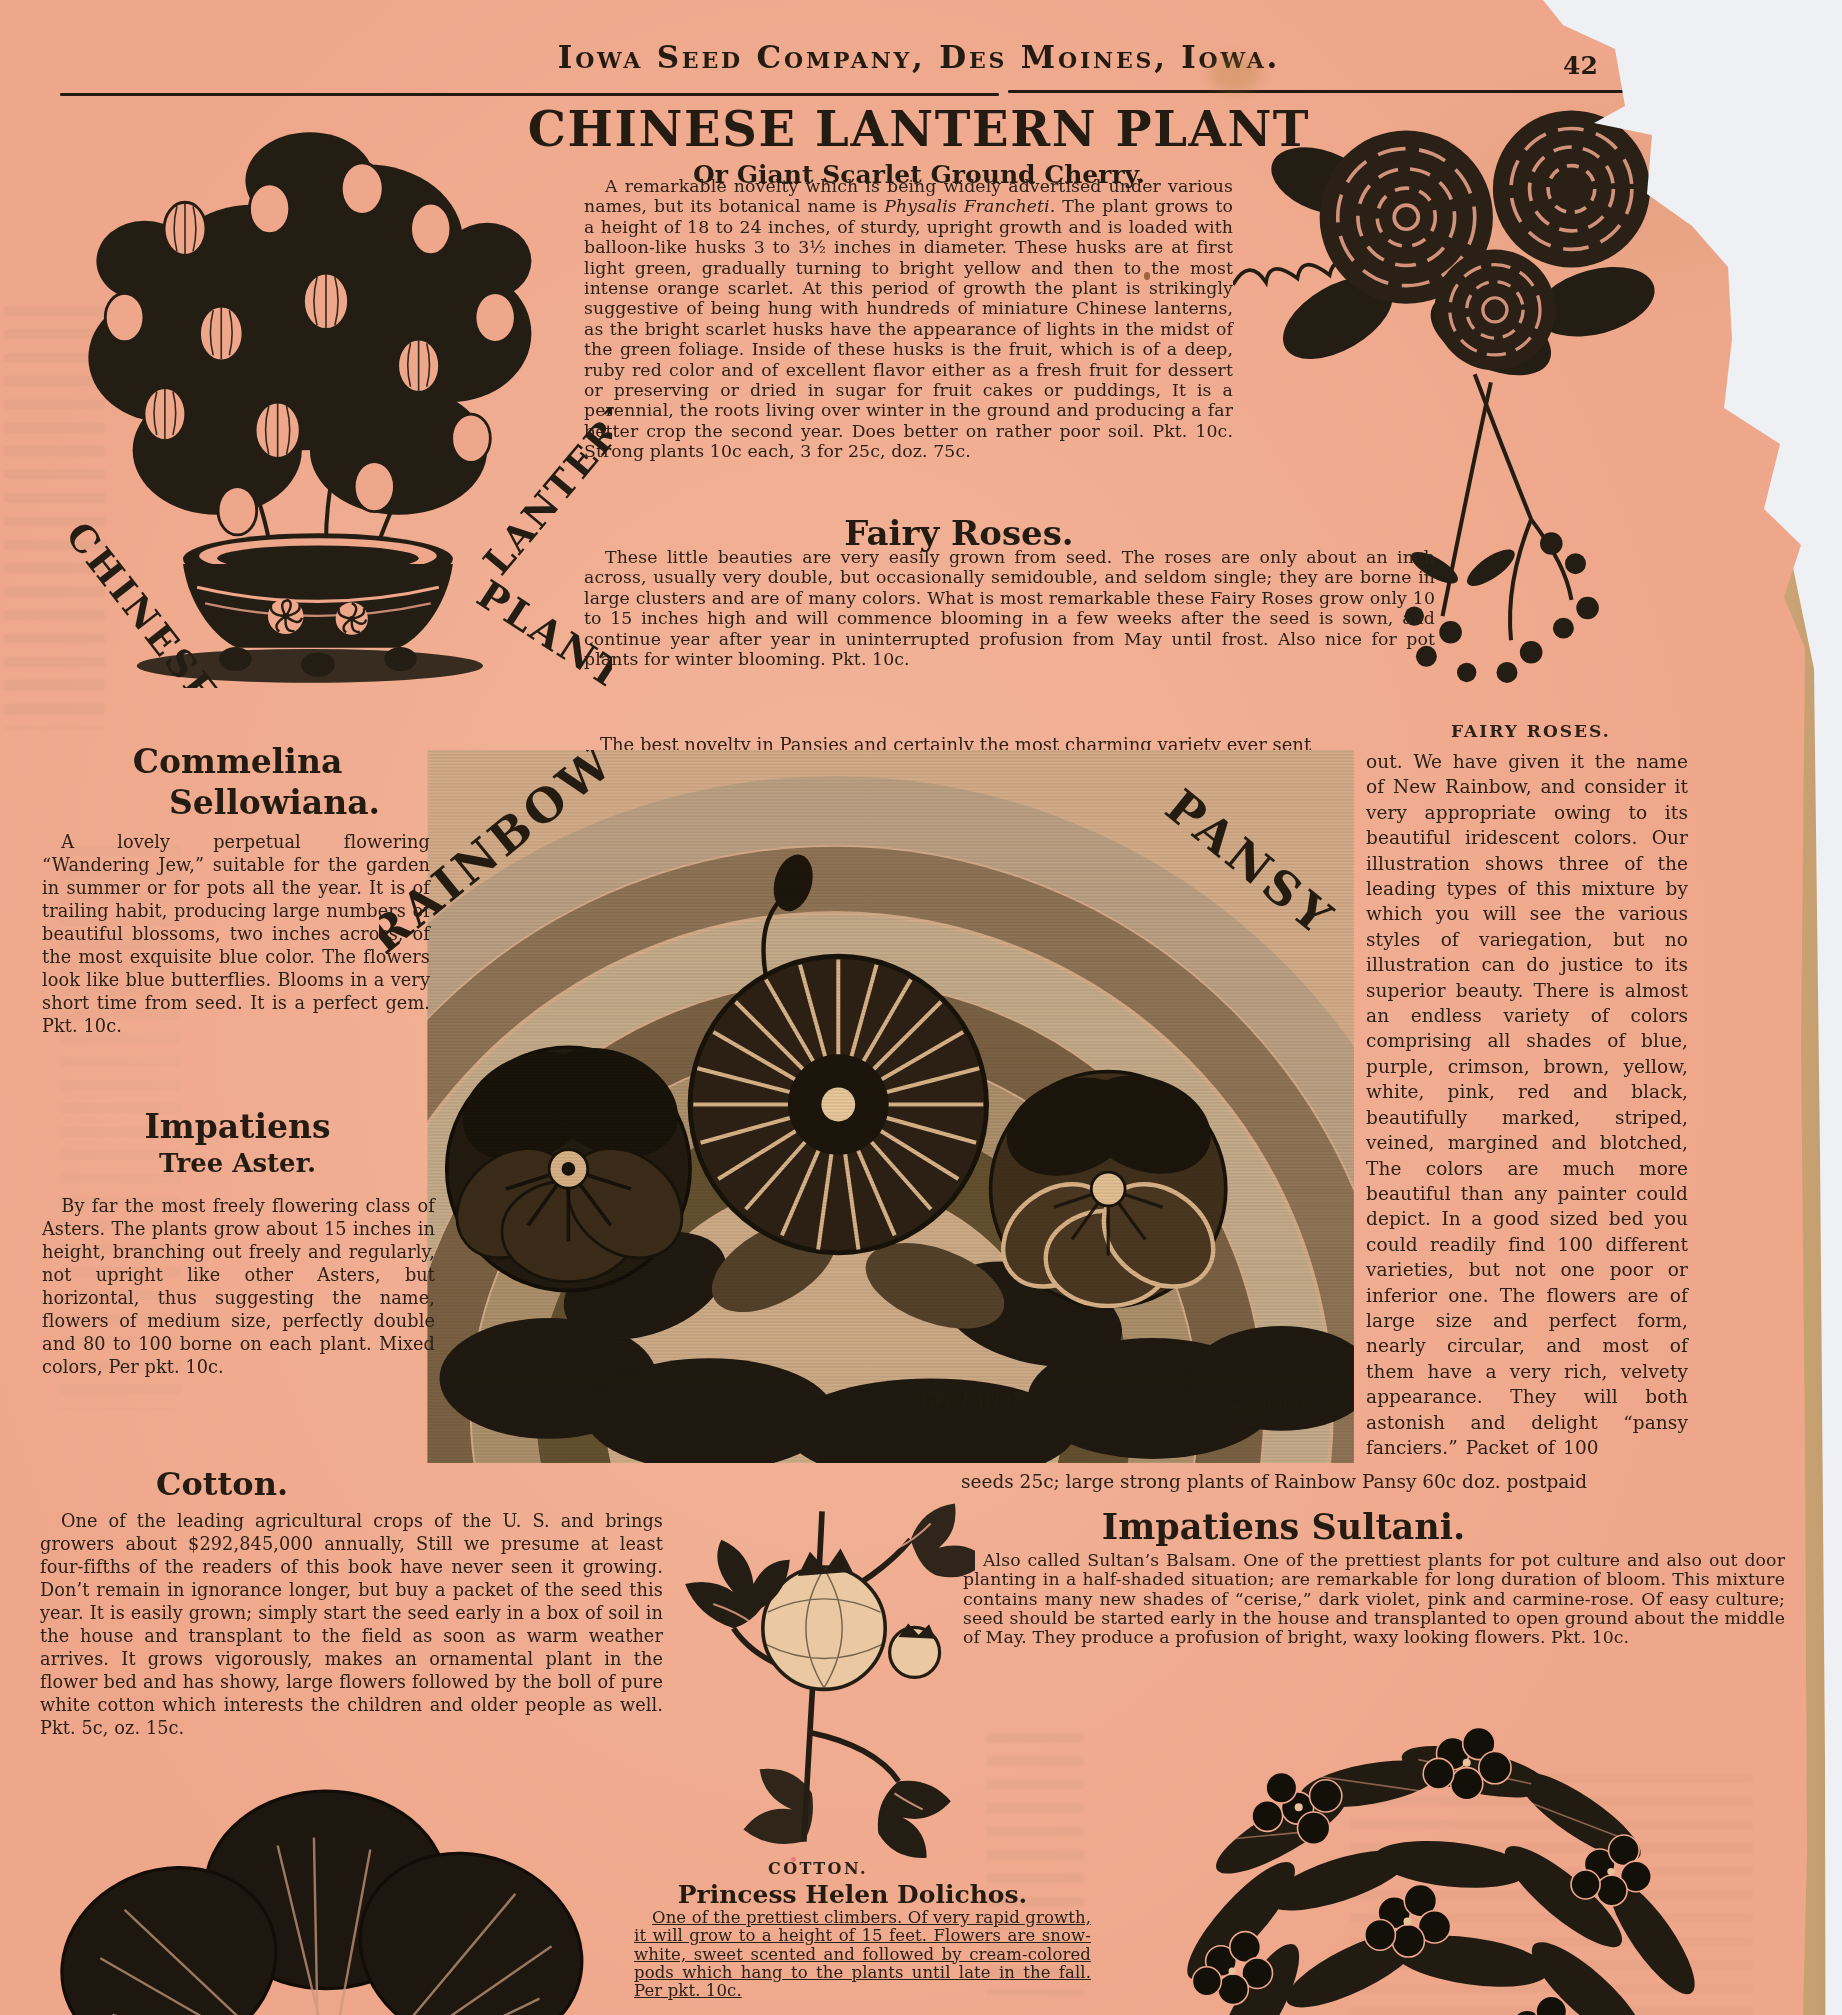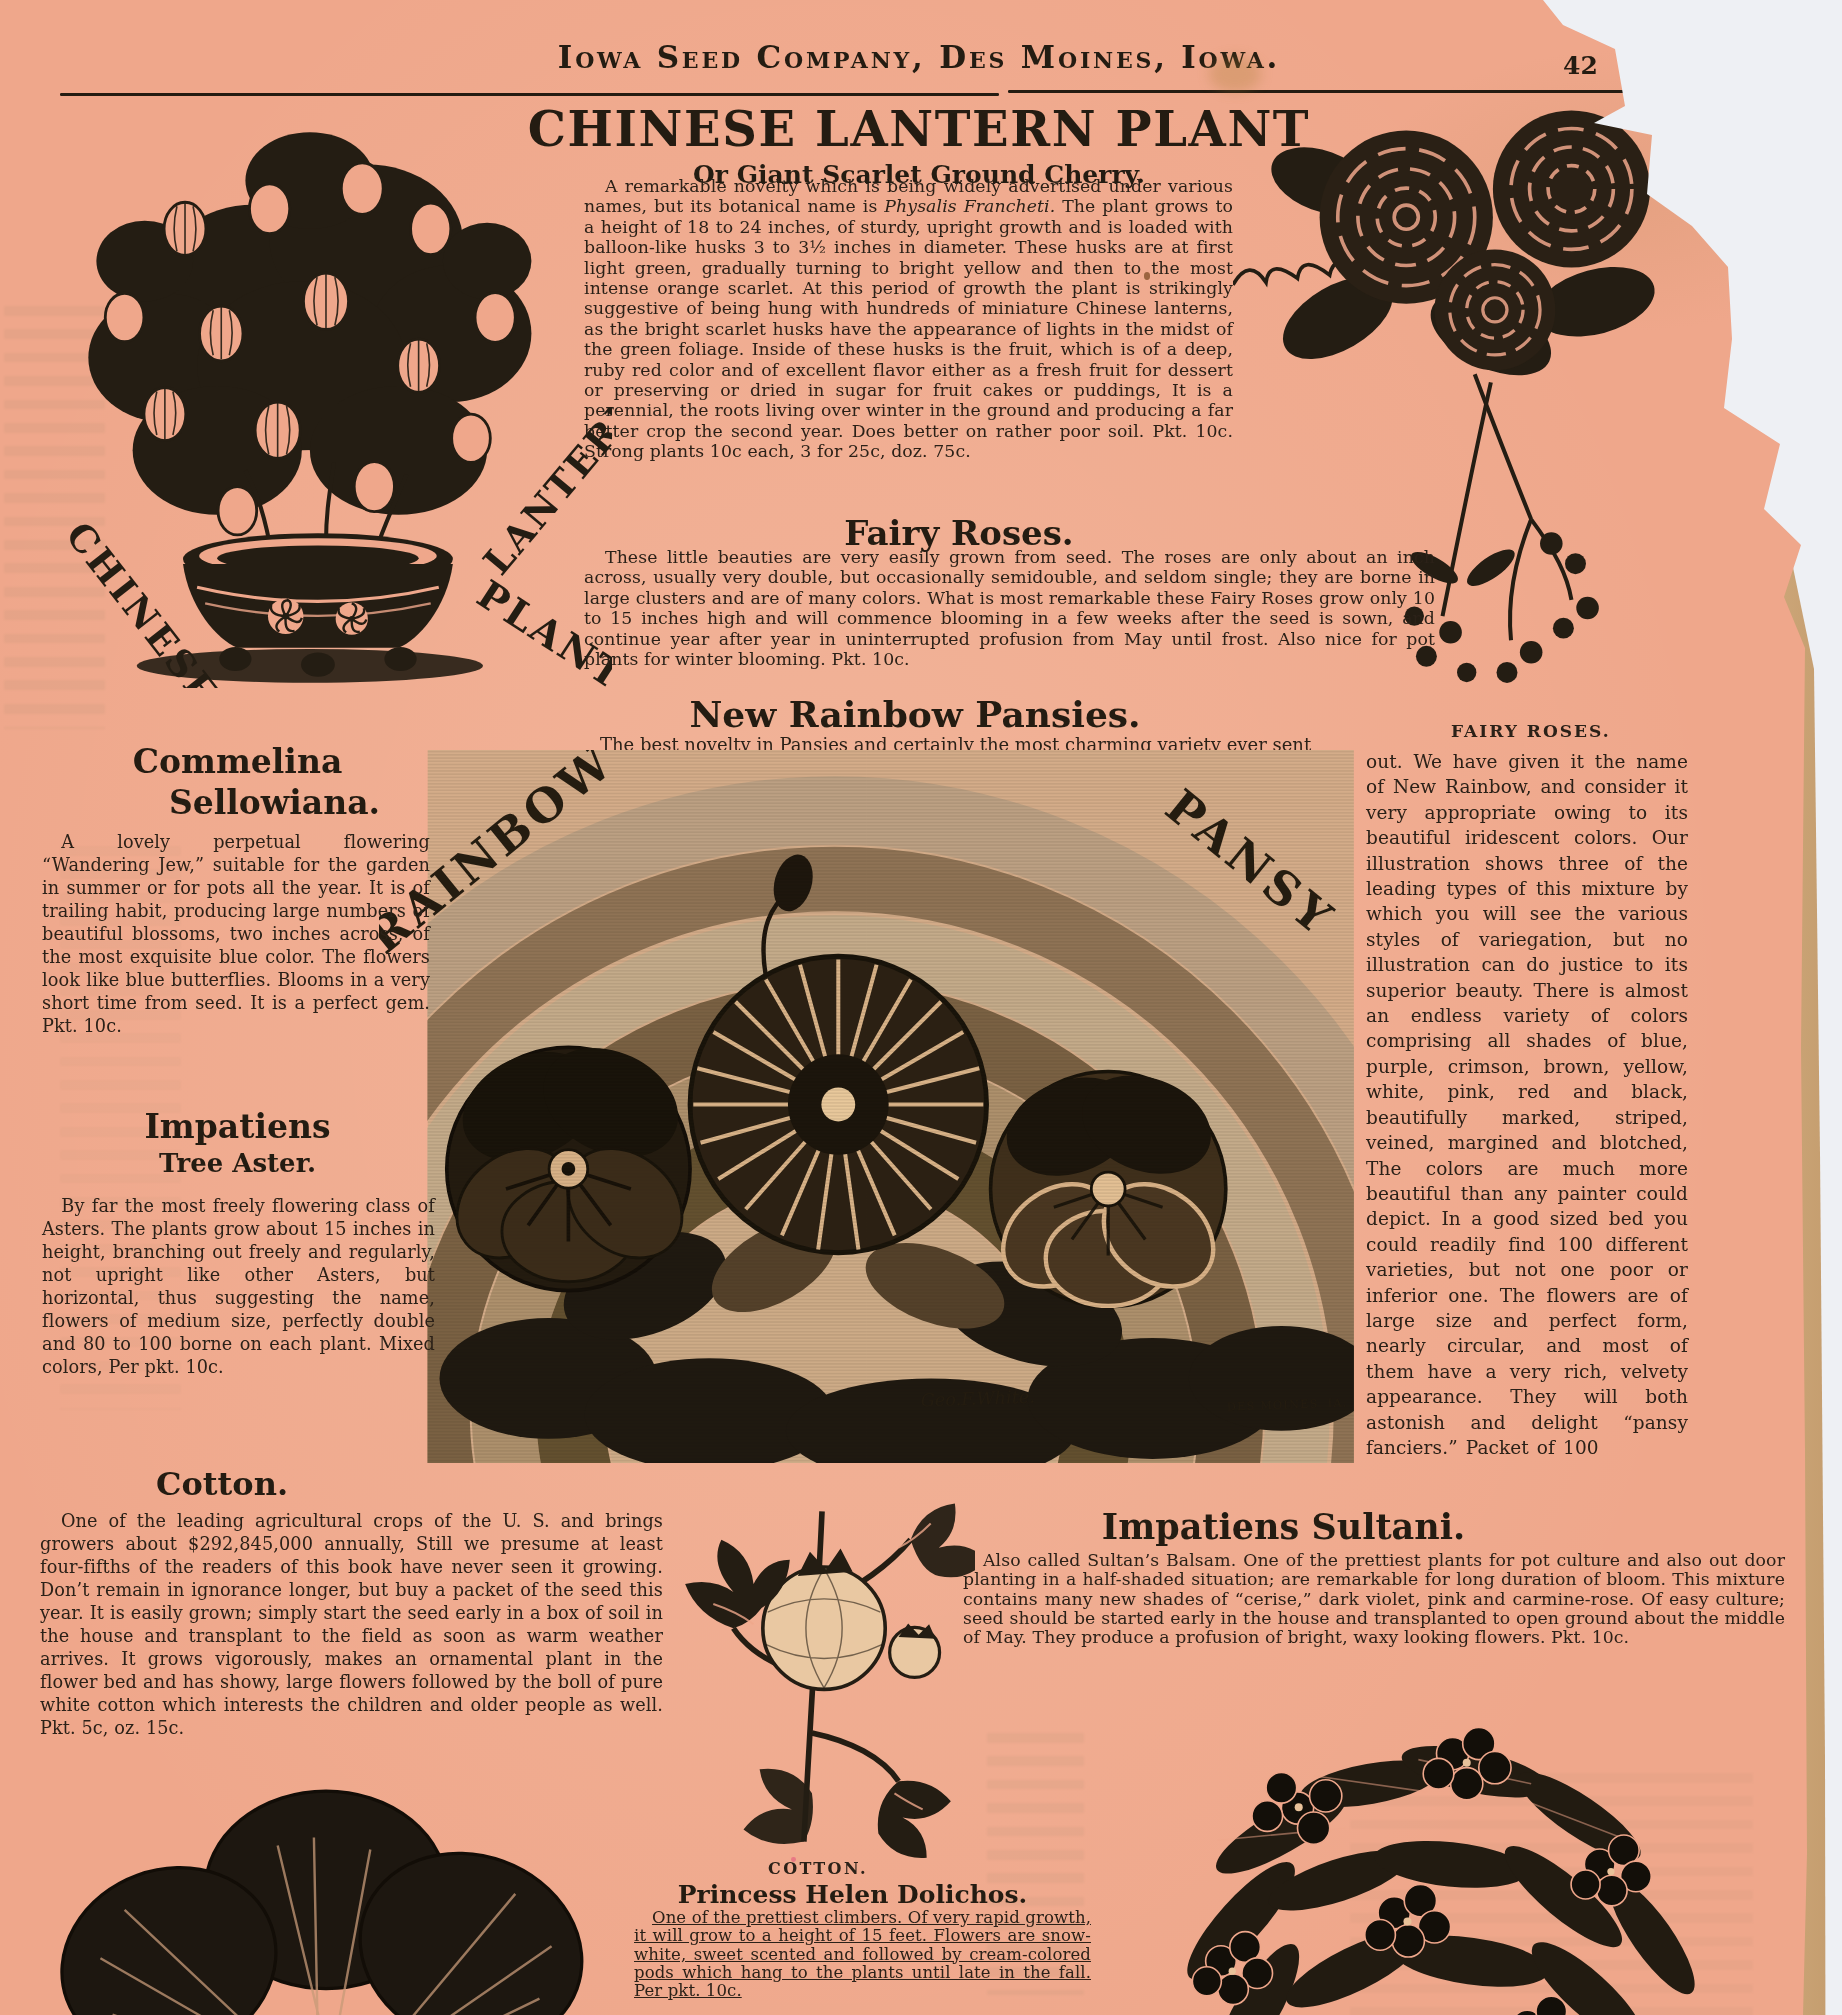--- a/index.html
+++ b/index.html
@@ -190,25 +190,25 @@
         <circle cx="450" cy="1300" r="24"></circle>
       <circle cx="580" cy="1440" r="24"></circle>
       <ellipse cx="640" cy="1180" rx="70" ry="26" transform="rotate(-35 640 1180)"></ellipse>
       <ellipse cx="500" cy="1180" rx="66" ry="24" transform="rotate(30 500 1180)"></ellipse>
     </g>
   </svg>
 
   <div class="abs heading" style="left:544px;top:513px;width:830px;font-size:34px;">Fairy Roses.</div>
   <div class="abs body-text" style="left:584px;top:547px;width:851px;">These little beauties are very easily grown from seed.  The roses are only about an inch across, usually very double, but occasionally semidouble, and seldom single; they are borne in large clusters and are of many colors.  What is most remarkable these Fairy Roses grow only 10 to 15 inches high and will commence blooming in a few weeks after the seed is sown, and continue year after year in uninterrupted profusion from May until frost.  Also nice for pot plants for winter blooming.  Pkt. 10c.</div>
 
-  <div class="abs heading" style="left:496px;top:693px;width:838px;font-size:36px;">New Rainbow Pansies.</div>
   <div class="abs ink" style="left:600px;top:734px;width:754px;font-size:18px;">The best novelty in Pansies and certainly the most charming variety ever sent</div>
   <div class="abs caption" style="left:1451px;top:721px;letter-spacing:2px;font-size:17px;">FAIRY ROSES.</div>
 
   <div class="abs body-text" style="left:1366px;top:749px;width:322px;font-size:18.5px;line-height:25.4px;text-indent:0;word-spacing:2px;">out.  We have given it the name of New Rainbow, and consider it very appropriate owing to its beautiful iridescent colors.  Our illustration shows three of the leading types of this mixture by which you will see the various styles of variegation, but no illustration can do justice to its superior beauty.  There is almost an endless variety of colors comprising all shades of blue, purple, crimson, brown, yellow, white, pink, red and black, beautifully marked, striped, veined, margined and blotched,  The colors are much more beautiful than any painter could depict.  In a good sized bed you could readily find 100 different varieties, but not one poor or inferior one.  The flowers are of large size and perfect form, nearly circular, and most of them have a very rich, velvety appearance.  They will both astonish and delight “pansy fanciers.”  Packet of 100</div>
+  <div class="abs ink" style="left:961px;top:1471px;width:733px;font-size:18.5px;">seeds 25c; large strong plants of Rainbow Pansy 60c doz. postpaid</div>
 
   <svg class="abs" style="left:379px;top:750px;" width="975" height="713" viewBox="0 0 2420 1770">
     <defs>
       <pattern id="ph" patternUnits="userSpaceOnUse" width="2420" height="8">
         <path d="M0,4 H2420" stroke="#2a2014" stroke-width="1.6" opacity=".55"></path>
       </pattern>
       <clipPath id="pansy-frame">
           <rect x="120" y="0" width="2300" height="1770"></rect>
         </clipPath>
     </defs>

